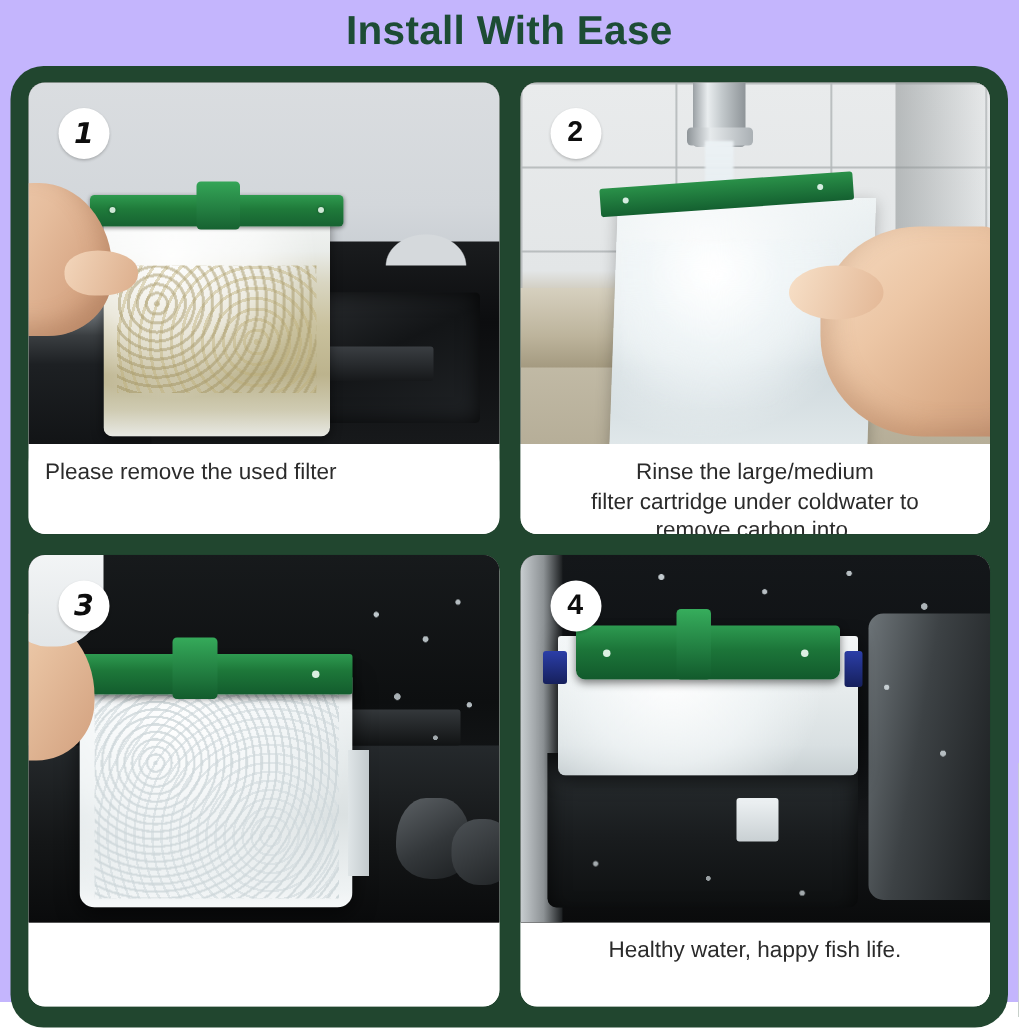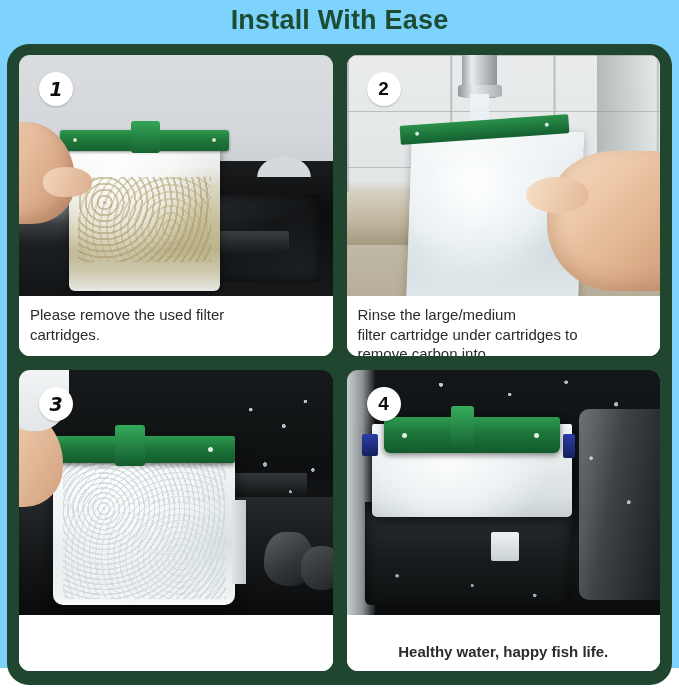--- a/index.html
+++ b/index.html
@@ -11,21 +11,21 @@
     width: 679px;
     height: 688px;
     overflow: hidden;
     font-family: "Liberation Sans", sans-serif;
     -webkit-font-smoothing: antialiased;
   }
   .page {
     position: relative;
     width: 679px;
     height: 668px;
-    background: #7dd3fc;
+    background: #c4b5fd;
   }
 
   
   .title {
     position: absolute;
     left: 0;
     top: 1px;
     width: 679px;
     text-align: center;
     font-size: 27px;
@@ -72,24 +72,24 @@
   }
   .caption {
     flex: 0 0 auto;
     background: #ffffff;
     color: #2b2b2b;
     font-size: 15px;
     line-height: 19.5px;
     padding: 9px 11px 10px 11px;
     box-sizing: border-box;
   }
-  .caption.c1 { height: 60px; }
-  .caption.c2 { height: 60px; }
+  .caption.c1 { height: 60px; border-radius: 12px; }
+  .caption.c2 { height: 60px; text-align: center; }
   .caption.c3 { height: 56px; }
-  .caption.c4 { height: 56px; display:flex; align-items:flex-end; justify-content:center;font-weight:bold; }
+  .caption.c4 { height: 56px; display:flex; align-items:flex-start; justify-content:center; }
   .caption .ln { display: block; white-space: nowrap; }
 
   
   .badge {
     position: absolute;
     left: 20px;
     top: 17px;
     width: 34px;
     height: 34px;
     border-radius: 50%;
@@ -409,21 +409,20 @@
           <div class="dot l"></div>
           <div class="dot r"></div>
         </div>
         <div class="p1-hand">
           <div class="p1-thumb"></div>
         </div>
         <div class="badge">1</div>
       </div>
       <div class="caption c1">
         <span class="ln">Please remove the used filter</span>
-        <span class="ln">cartridges.</span>
       </div>
     </div>
 
     <div class="card">
       <div class="photo">
         <div class="p2-bg"></div>
         <div class="p2-tiles"></div>
         <div class="p2-corner"></div>
         <div class="p2-counter"></div>
         <div class="p2-faucet"></div>
@@ -434,21 +433,21 @@
           <div class="dot r"></div>
         </div>
         <div class="p2-splash"></div>
         <div class="p2-hand">
           <div class="p2-finger"></div>
         </div>
         <div class="badge up">2</div>
       </div>
       <div class="caption c2">
         <span class="ln">Rinse the large/medium</span>
-        <span class="ln">filter cartridge under cartridges to</span>
+        <span class="ln">filter cartridge under coldwater to</span>
         <span class="ln">remove carbon into.</span>
       </div>
     </div>
 
     <div class="card">
       <div class="photo">
         <div class="p3-bg"></div>
         <div class="p3-body"></div>
         <div class="p3-rail"></div>
         <div class="p3-knob"></div>

